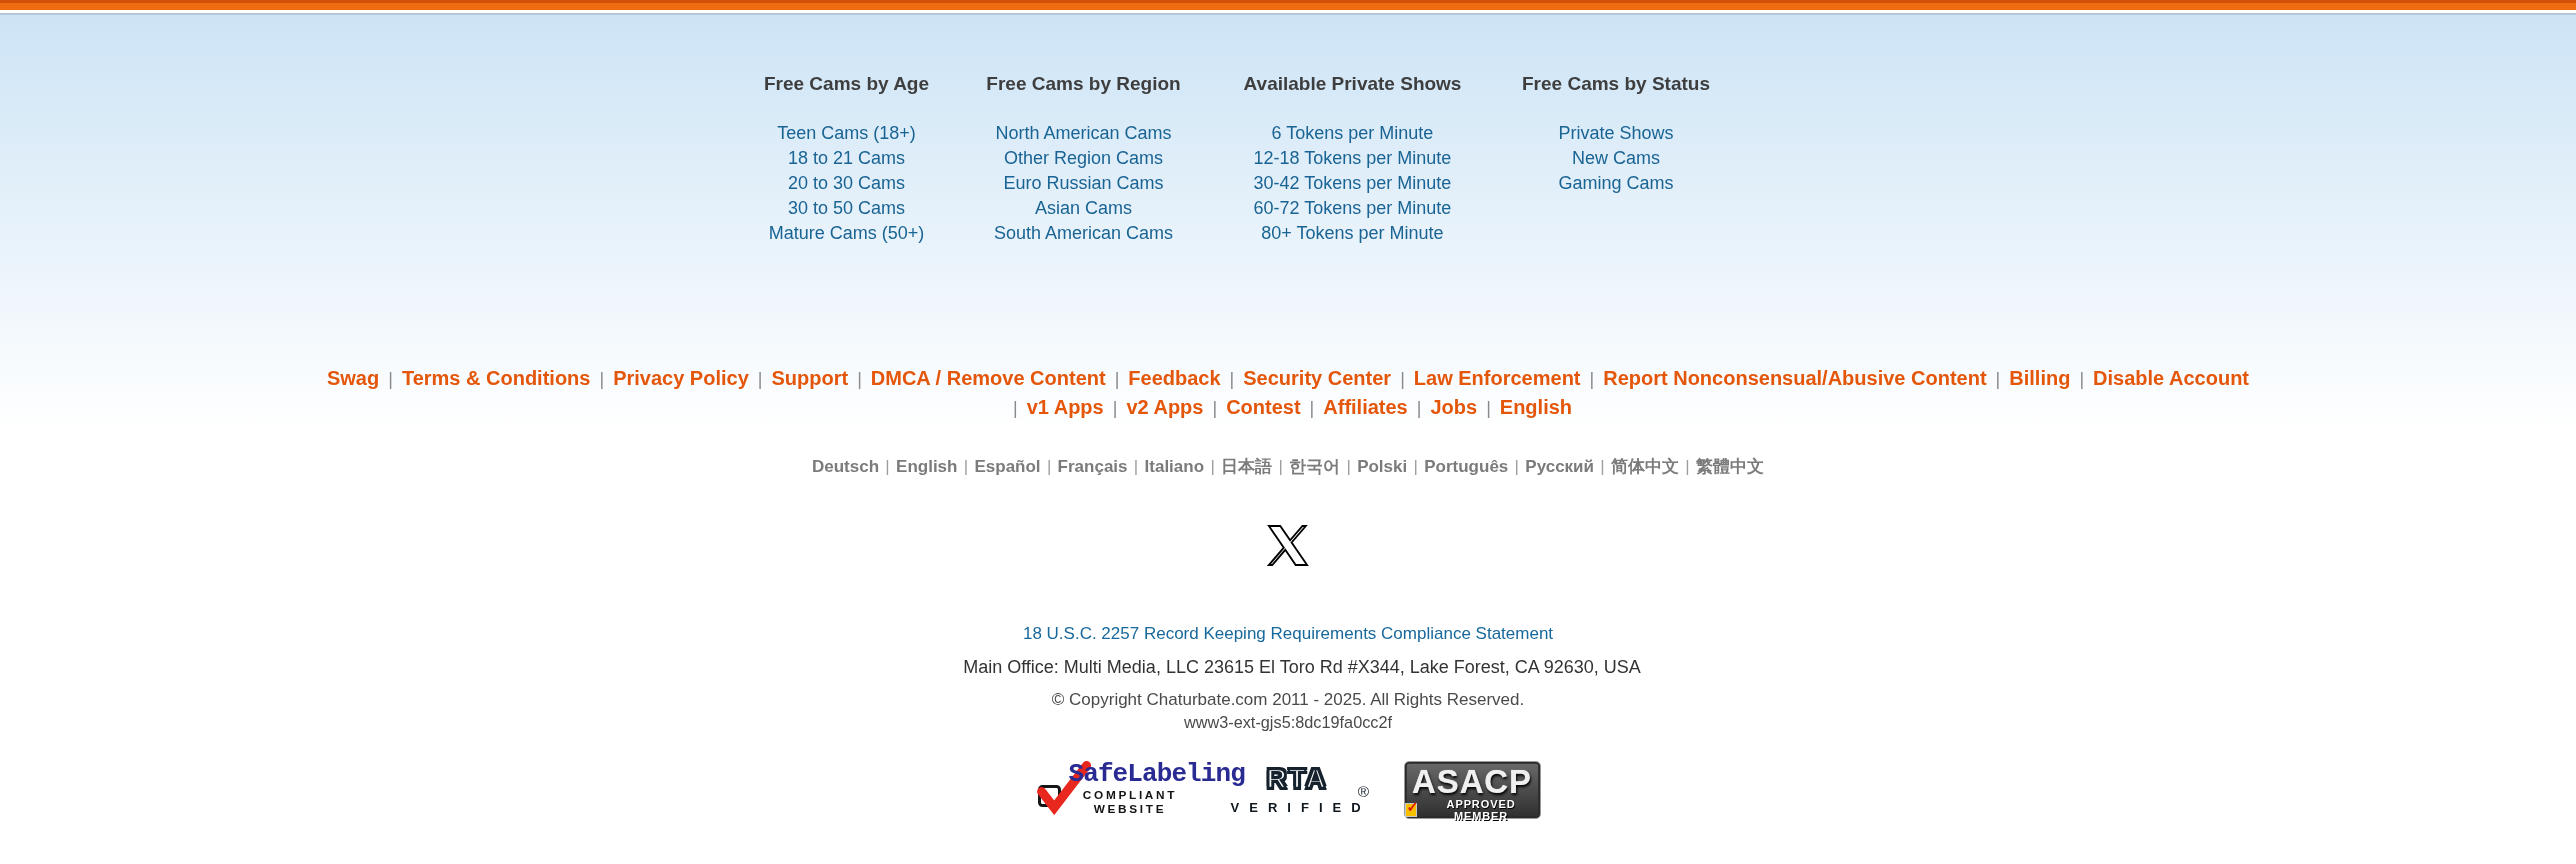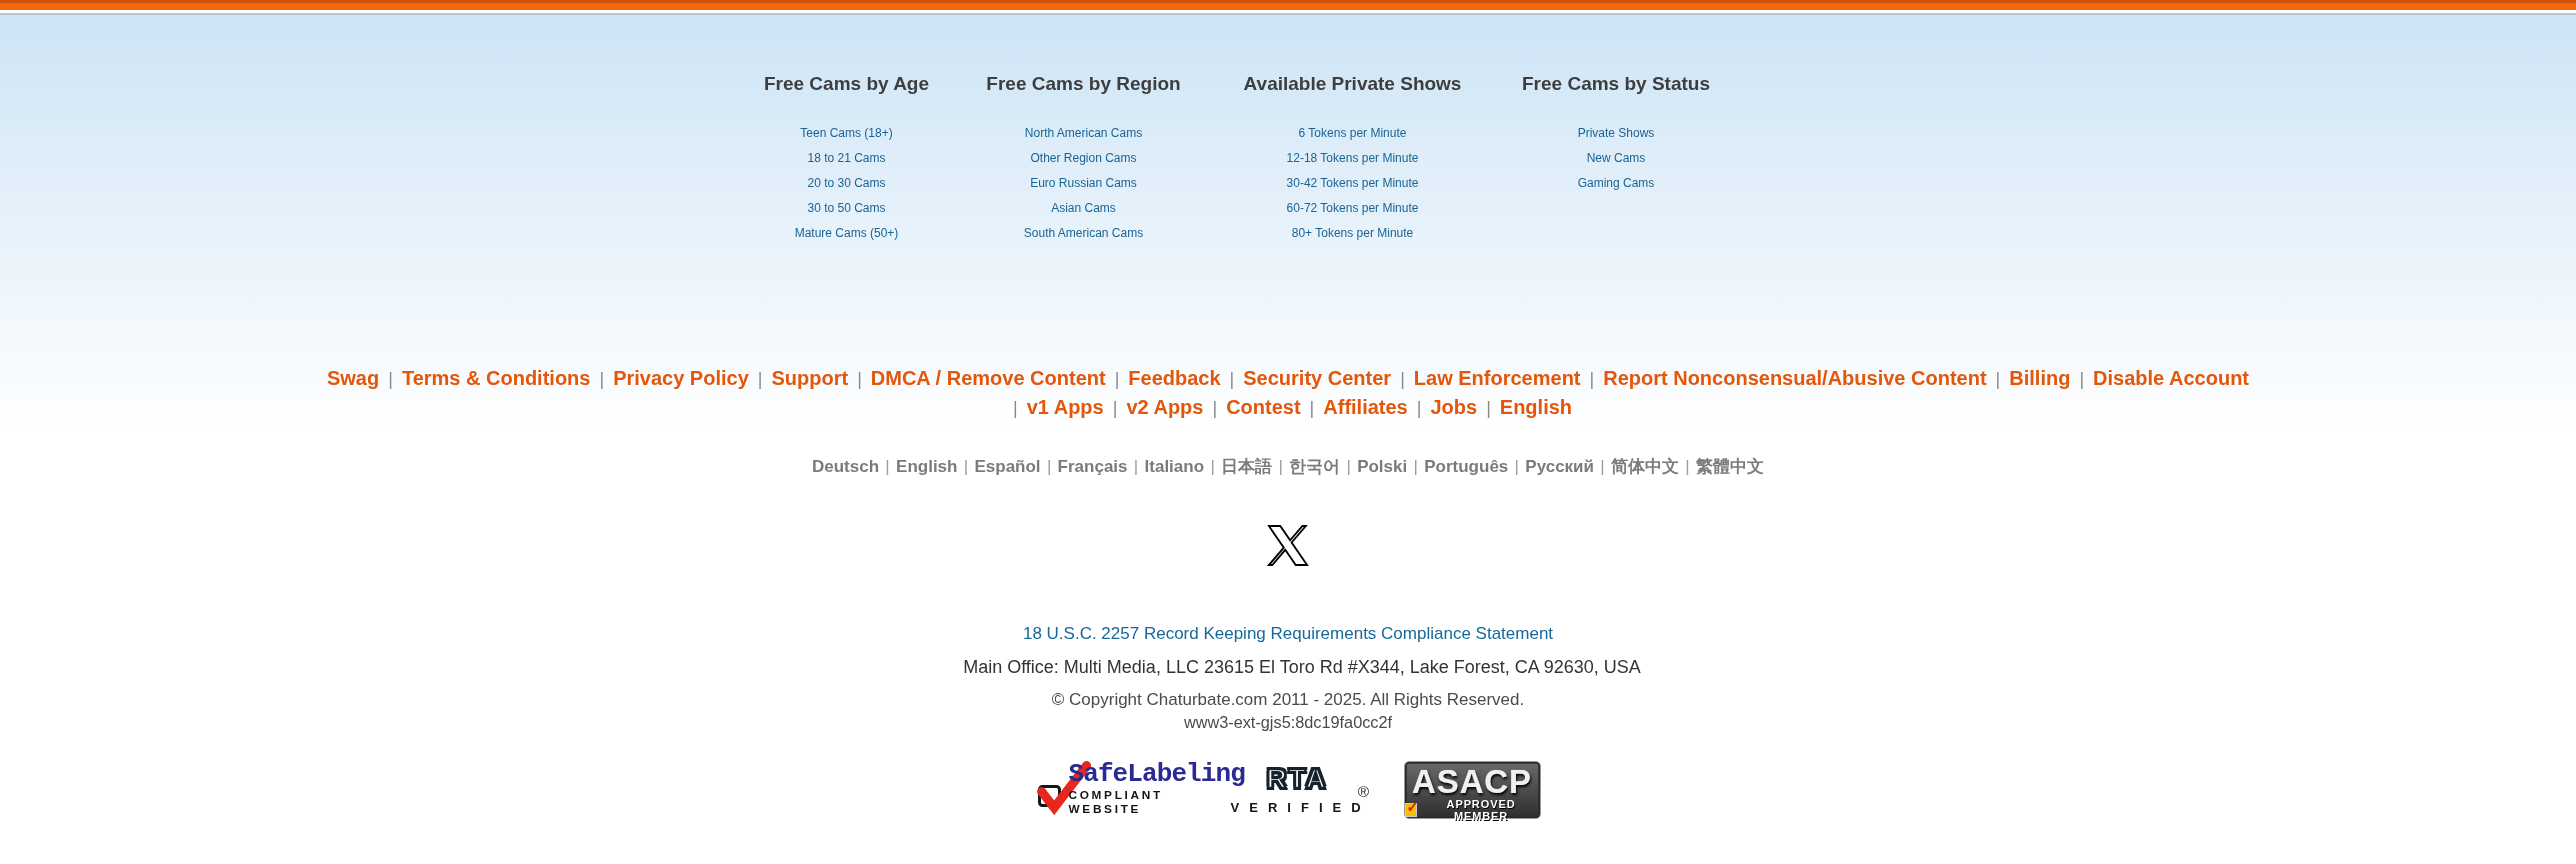--- a/index.html
+++ b/index.html
@@ -27,21 +27,21 @@
   
   .cols { position: absolute; left: 735px; top: 70px; display: flex; text-align: center; }
   .col { flex: 0 0 auto; }
   .col-1 { width: 223px; } .col-2 { width: 251px; } .col-3 { width: 287px; }
   .col-4 { width: 240px; } .col-5 { width: 176px; }
   .col h3 {
     margin: 0 0 23.5px 0; font-size: 19px; line-height: 27px;
     font-weight: bold; color: #3e3e3e;
   }
   .col ul { margin: 0; padding: 0; list-style: none; }
-  .col li { font-size: 12px; line-height: 25px; }
+  .col li { font-size: 18px; line-height: 25px; }
   .col li a { color: #1a6494; text-decoration: none; cursor: pointer; }
 
   
   .nav {
     position: absolute; top: 364px; left: 0; width: 100%;
     text-align: center; font-size: 20px; font-weight: bold;
     line-height: 28px; color: #e4560a;
   }
   .nav a { color: #e4560a; text-decoration: none; cursor: pointer; white-space: nowrap; }
   .nav .sep { color: #8a8a8a; font-weight: normal; font-size: 18px; padding: 0 9px; }
@@ -79,21 +79,21 @@
     position: absolute; left: 2.7px; top: 23.5px; width: 22.6px; height: 22.6px;
     border: 3.6px solid #161616; border-radius: 4.5px; background: #fff;
   }
   .sl-check { position: absolute; left: 0; top: 0; width: 58px; height: 54px; }
   .sl-title {
     position: absolute; left: 33px; top: -1.8px; width: 123px; text-align: center;
     font-family: Liberation Mono, monospace; font-weight: bold; font-size: 26px;
     color: #2a2a93; letter-spacing: -0.9px; white-space: nowrap;
   }
   .sl-sub1, .sl-sub2 {
-    position: absolute; left: 33px; width: 123px; text-align: left;
+    position: absolute; left: 33px; width: 123px; text-align: center;
     font-size: 11.8px; font-weight: bold; color: #141414; letter-spacing: 2.7px;
   }
   .sl-sub1 { top: 27px; }
   .sl-sub2 { top: 41px; }
 
   
   .badge-rta { width: 155px; text-align: center; }
   .rta-title {
     font-size: 28px; line-height: 36px; font-weight: bold; letter-spacing: 1.8px;
     color: #ffffff; -webkit-text-stroke: 2.3px #16222e;

